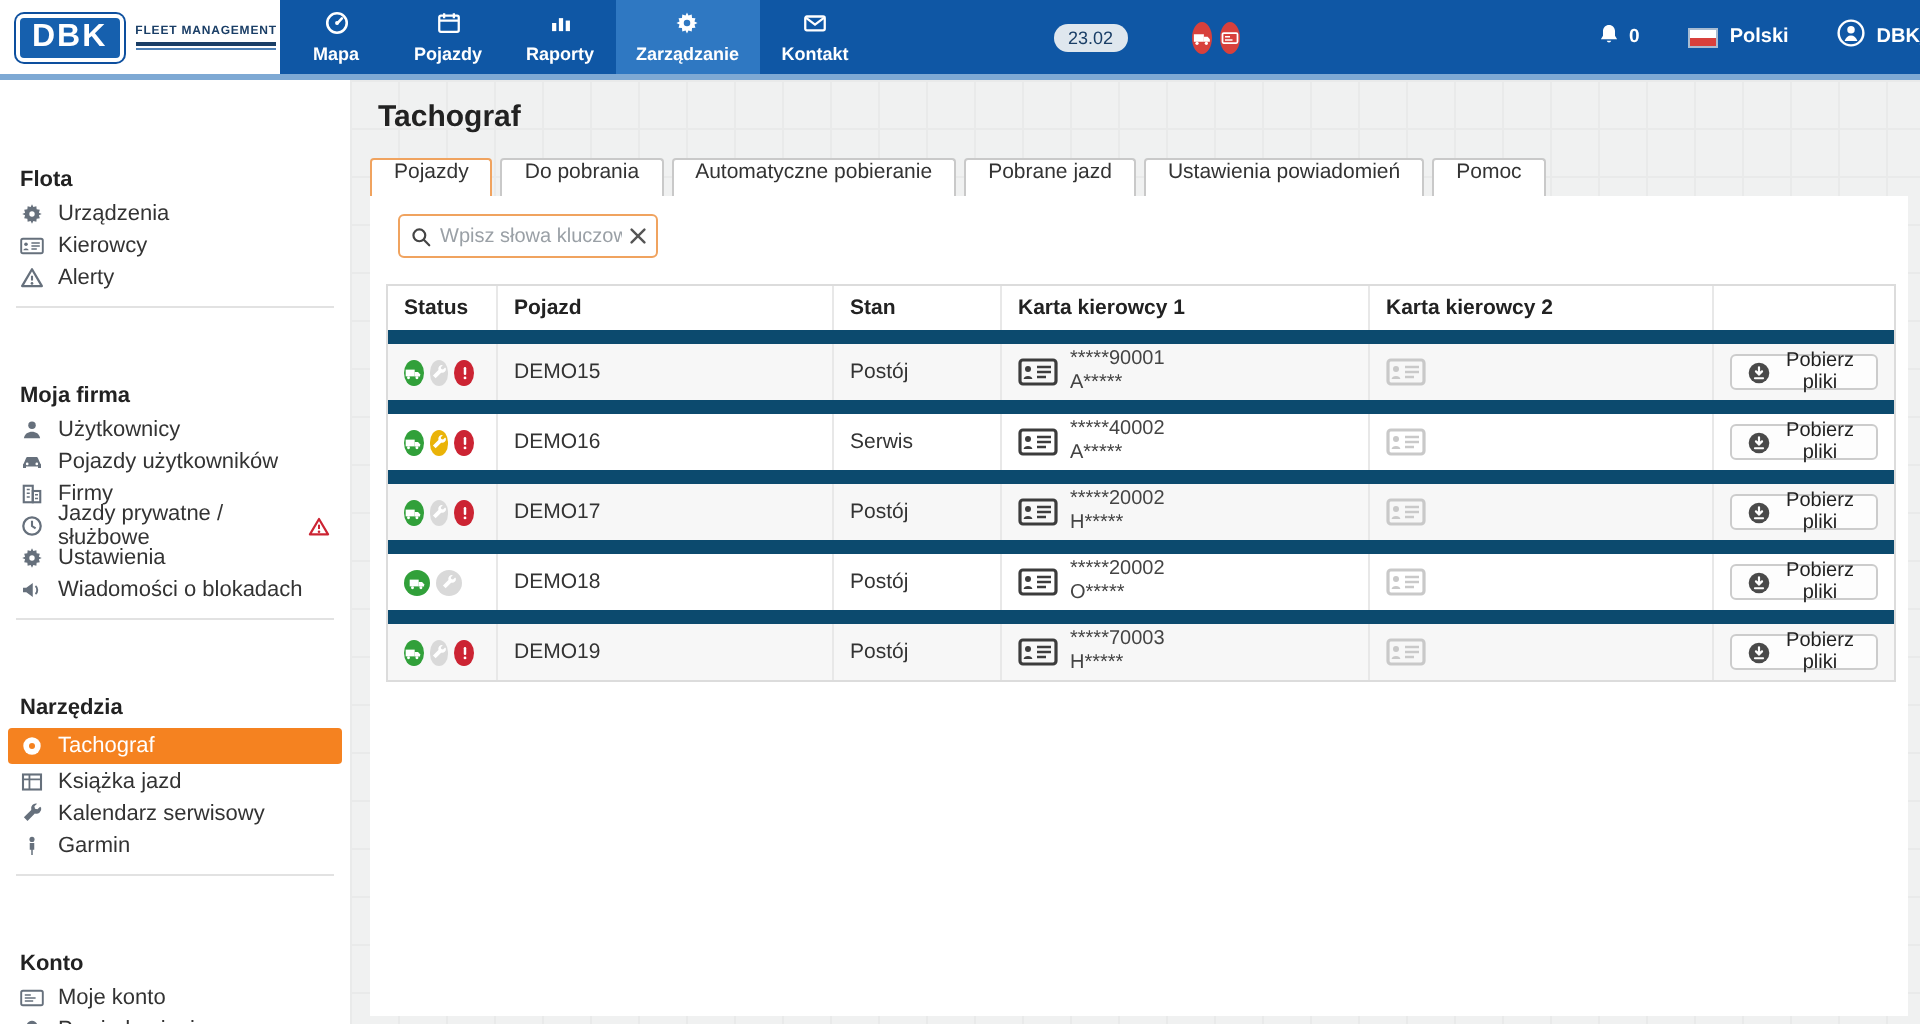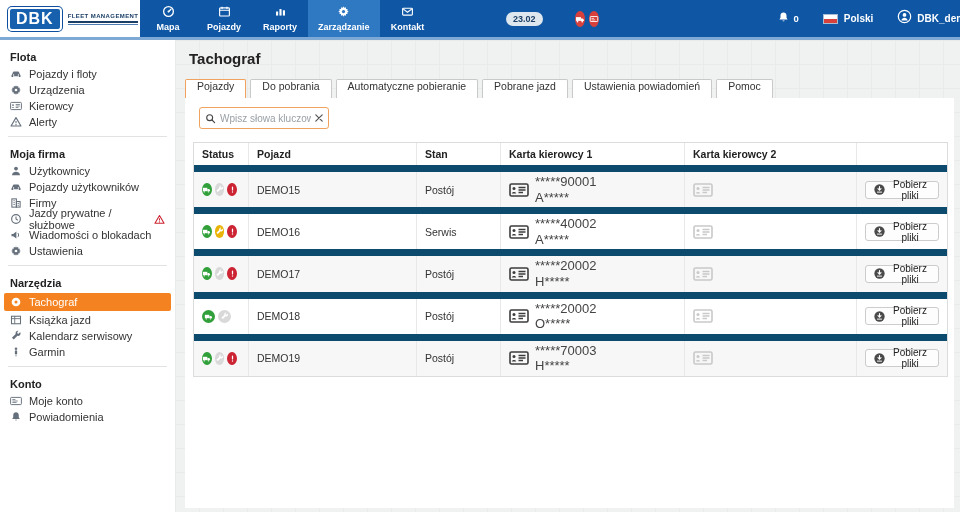--- a/index.html
+++ b/index.html
@@ -12,34 +12,34 @@
   .dbk-badge { background:#1660ae; color:#fff; font-weight:bold; font-size:16px; letter-spacing:1px; padding:3px 8px; border-radius:4px; box-shadow:inset 0 0 0 2px #fff, 0 0 0 1px #0d4f9e; }
   .fleet-txt { display:flex; flex-direction:column; }
   .fleet-txt .t { font-size:6px; font-weight:bold; color:#1a3e66; letter-spacing:.4px; }
   .fleet-txt .u1 { height:2px; background:#1a3e66; margin-top:2px; }
   .fleet-txt .u2 { height:1px; background:#4d7fb5; margin-top:1px; }
   .nav { position:absolute; left:140px; top:0; height:37px; display:flex; }
   .nav-item { min-width:56px; padding:0 10px; height:37px; display:flex; flex-direction:column; align-items:center; justify-content:center; gap:2px; color:#fff; font-size:9px; font-weight:bold; cursor:pointer; }
   .nav-item.active { background:#2f78c2; }
   .nav-item svg { width:13px; height:13px; }
   .topbar-right { position:absolute; left:505px; right:0; top:0; height:37px; display:flex; align-items:center; color:#fff; }
-  .date-pill { background:#dfe7ee; color:#1a3e66; font-size:9px; font-weight:bold; padding:2px 7px; border-radius:9px; margin-left:1px; }
+  .date-pill { background:#dfe7ee; color:#1a3e66; font-size:9px; font-weight:normal; padding:2px 7px; border-radius:9px; margin-left:22px; }
   .red-dot { width:16px; height:16px; border-radius:50%; background:#d8403c; display:inline-flex; align-items:center; justify-content:center; }
   .red-dot svg { width:10px; height:10px; }
   .dl-white { width:17px; height:17px; }
   .bell-wrap { display:flex; align-items:center; gap:4px; font-size:9.5px; font-weight:bold; }
   .bell-wrap svg { width:13px; height:13px; }
   .flag { width:15px; height:10px; border:1px solid #a8bcd2; display:flex; flex-direction:column; }
   .flag .w { flex:1; background:#fff; } .flag .r { flex:1; background:#d8403c; }
   .lang-label, .user-label { font-size:10px; font-weight:bold; }
   .avatar svg { width:15px; height:15px; }
 
   
   .sidebar { position:absolute; left:0; top:40px; width:175px; height:472px; background:#fff; z-index:10; padding-top:6px; }
-  .sec-title { padding:5px 10px 3px; font-size:11px; font-weight:bold; color:#222; }
+  .sec-title { padding:5px 10px 3px; font-size:11px; font-weight:bold; color:#222;margin-top:33px; }
   .side-item { display:flex; align-items:center; gap:7px; padding:2px 10px; height:16px; font-size:11px; color:#333; cursor:pointer; }
   .side-item .ic { color:#66707c; display:inline-flex; width:12px; justify-content:center; }
   .side-item .ic svg { width:12px; height:12px; }
   .side-item.active { background:#f58220; color:#fff; margin:1px 4px; padding:2px 6px; height:18px; border-radius:2px; }
   .side-item.active .ic { color:#fff; }
   .side-item .alert-right { margin-left:auto; color:#cc2433; display:inline-flex; }
   .side-item .alert-right svg { width:11px; height:11px; }
   .divider { border-top:1px solid #e2e2e2; margin:6px 8px; }
 
   
@@ -68,21 +68,21 @@
   .td:first-child { border-left:none; }
   .tr.head .td { font-weight:bold; font-size:10.5px; color:#222; }
   .dot { width:13px; height:13px; border-radius:50%; display:inline-flex; align-items:center; justify-content:center; margin-right:3px; color:#fff; }
   .dot svg { width:9px; height:9px; }
   .dot.green { background:#31a03a; } .dot.gray { background:#d9d9d9; }
   .dot.yellow { background:#eab308; } .dot.red { background:#cc2433; }
   .card-ic { display:inline-flex; margin-right:6px; }
   .card-ic svg { width:20px; height:14px; }
   .card-ic.dark { color:#3c3c3c; } .card-ic.light { color:#c9c9c9; }
   .card-txt { display:flex; flex-direction:column; line-height:1.2; }
-  .card-txt span { font-size:13px; color:#444; }
+  .card-txt span { font-size:10px; color:#444; }
   .td.act { justify-content:flex-start; }
   .btn-dl { display:inline-flex; align-items:center; gap:5px; border:1px solid #ccc; background:#fdfdfd; border-radius:3px; font-size:10px; color:#222; padding:6px 8px; height:18px; cursor:pointer; font-family:"Liberation Sans",sans-serif; }
   .btn-dl .ic { display:inline-flex; color:#4a4a4a; }
   .btn-dl .ic svg { width:11px; height:11px; }
 </style>
 </head>
 <body>
 
 <div class="topbar">
   <div class="logo-area">
@@ -180,30 +180,20 @@
       <span class="user-label">DBK_demo</span>
 
     </span>
   </div>
 </div>
 
 <div class="sidebar">
   <div class="sec-title">Flota</div>
   <div class="side-item">
     <span class="ic">
-        <svg viewBox="0 0 16 16" fill="currentColor">
-          <path d="M2.5 9 4 5.5c.2-.5.6-.8 1.1-.8h5.8c.5 0 .9.3 1.1.8L13.5 9c.3.1.5.4.5.7V12h-2v-1H4v1H2V9.7c0-.3.2-.6.5-.7z"></path>
-          <circle cx="4.8" cy="9.3" r=".9" fill="#fff"></circle>
-          <circle cx="11.2" cy="9.3" r=".9" fill="#fff"></circle>
-        </svg>
-      </span>
-    <span>Pojazdy i floty</span>
-  </div>
-  <div class="side-item">
-    <span class="ic">
         <svg viewBox="0 0 16 16">
           <path d="M8 1.5l.9 1.9 2-.6.2 2.1 2.1.2-.6 2 1.9.9-1.9.9.6 2-2.1.2-.2 2.1-2-.6-.9 1.9-.9-1.9-2 .6-.2-2.1-2.1-.2.6-2L1.5 8l1.9-.9-.6-2 2.1-.2.2-2.1 2 .6z" fill="currentColor"></path>
           <circle cx="8" cy="8" r="1.8" fill="#fff"></circle>
         </svg>
       </span>
     <span>Urządzenia</span>
   </div>
   <div class="side-item">
     <span class="ic">
         <svg viewBox="0 0 20 14" fill="none">
@@ -269,35 +259,35 @@
     <span class="alert-right">
         <svg viewBox="0 0 16 16" fill="none">
           <path d="M8 2.2 14.6 13.4H1.4z" stroke="currentColor" stroke-width="1.6" stroke-linejoin="round"></path>
           <path d="M8 6.3v3.2" stroke="currentColor" stroke-width="1.5"></path>
           <circle cx="8" cy="11.5" r=".95" fill="currentColor"></circle>
         </svg>
       </span>
   </div>
   <div class="side-item">
     <span class="ic">
+        <svg viewBox="0 0 16 16">
+          <path d="M8 1.5l.9 1.9 2-.6.2 2.1 2.1.2-.6 2 1.9.9-1.9.9.6 2-2.1.2-.2 2.1-2-.6-.9 1.9-.9-1.9-2 .6-.2-2.1-2.1-.2.6-2L1.5 8l1.9-.9-.6-2 2.1-.2.2-2.1 2 .6z" fill="currentColor"></path>
+          <circle cx="8" cy="8" r="1.8" fill="#fff"></circle>
+        </svg>
+      </span>
+    <span>Ustawienia</span>
+  </div>
+  <div class="side-item">
+    <span class="ic">
         <svg viewBox="0 0 16 16" fill="currentColor">
           <path d="M2 6.5v3h2.2L8.5 12.6V3.4L4.2 6.5z"></path>
           <path d="M10.3 5.3c1.6 1.2 1.6 4.2 0 5.4" stroke="currentColor" stroke-width="1.3" fill="none"></path>
         </svg>
       </span>
     <span>Wiadomości o blokadach</span>
-  </div>
-  <div class="side-item">
-    <span class="ic">
-        <svg viewBox="0 0 16 16">
-          <path d="M8 1.5l.9 1.9 2-.6.2 2.1 2.1.2-.6 2 1.9.9-1.9.9.6 2-2.1.2-.2 2.1-2-.6-.9 1.9-.9-1.9-2 .6-.2-2.1-2.1-.2.6-2L1.5 8l1.9-.9-.6-2 2.1-.2.2-2.1 2 .6z" fill="currentColor"></path>
-          <circle cx="8" cy="8" r="1.8" fill="#fff"></circle>
-        </svg>
-      </span>
-    <span>Ustawienia</span>
   </div>
 
   <div class="divider"></div>
 
   <div class="sec-title">Narzędzia</div>
   <div class="side-item active">
     <span class="ic">
         <svg viewBox="0 0 16 16">
           <circle cx="8" cy="8" r="5.8" fill="#fff"></circle>
           <circle cx="8" cy="8" r="2" fill="#f58220"></circle>

